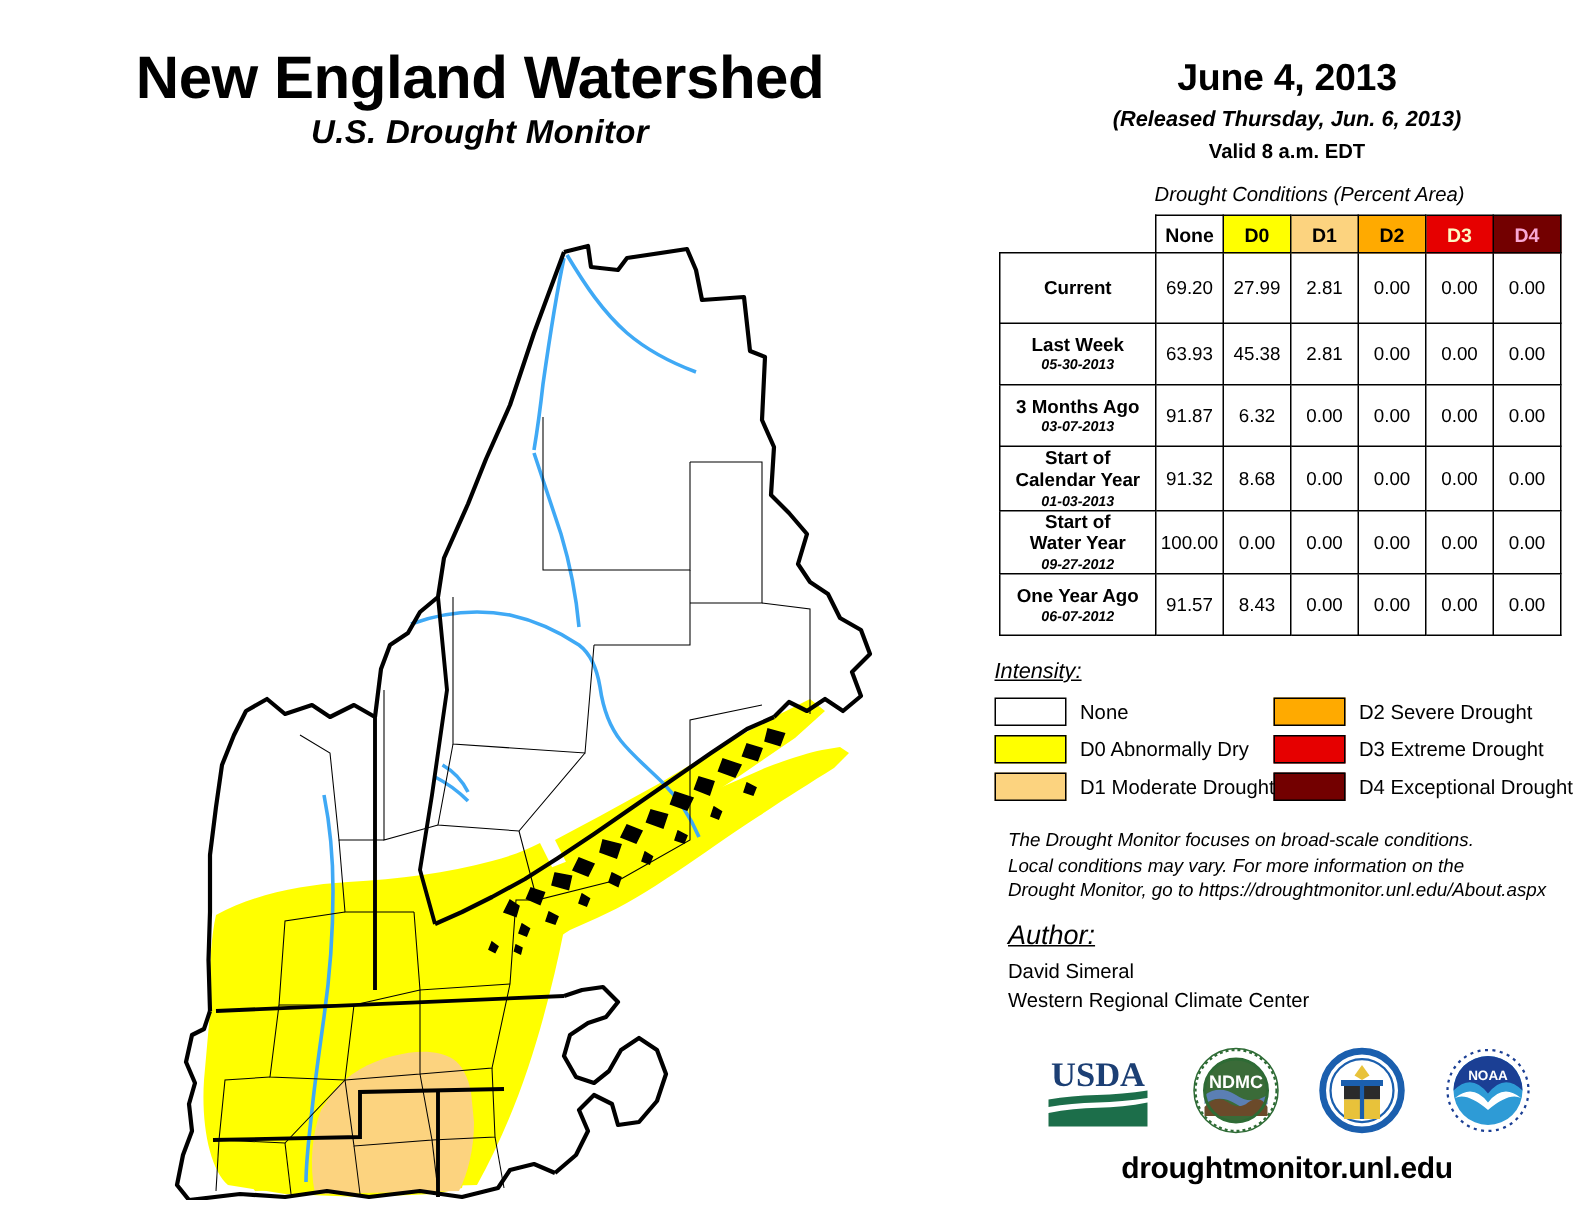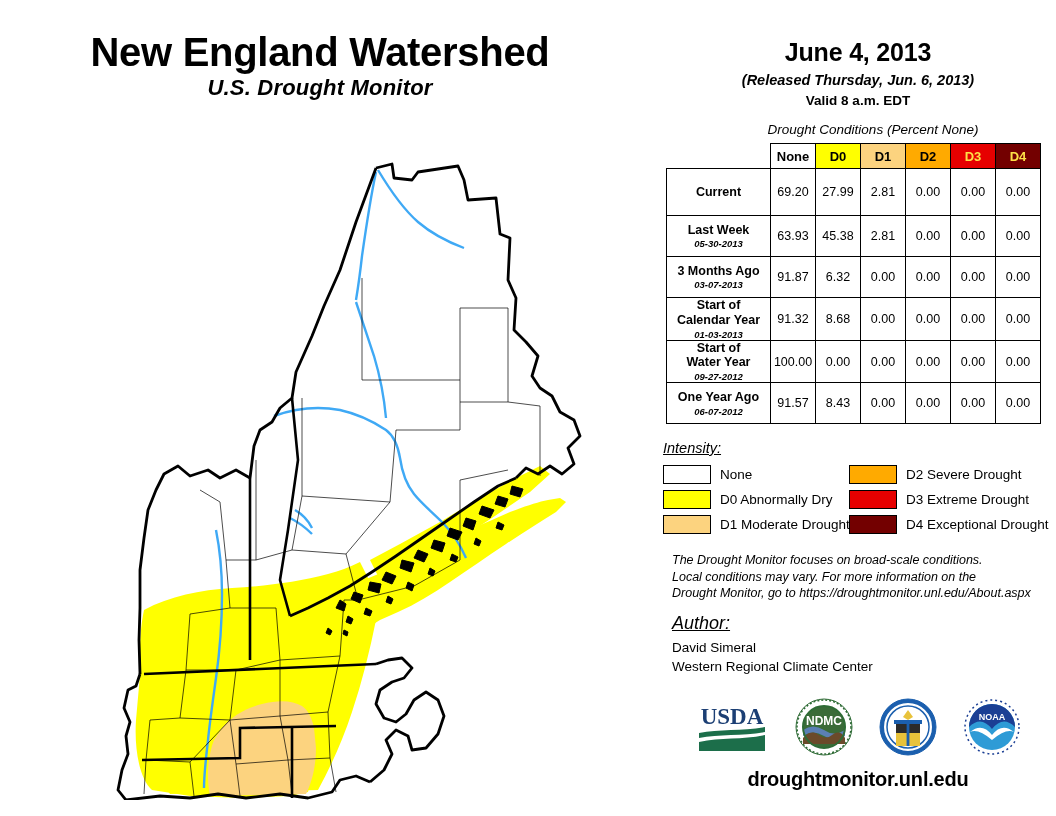--- a/index.html
+++ b/index.html
@@ -369,43 +369,43 @@
     </svg>
   </div>
 </div>
 
 <div id="right-panel">
 
   <div id="date-block">
     <div id="report-date">June 4, 2013</div>
     <div id="released">(Released Thursday, Jun. 6, 2013)</div>
     <div id="valid">Valid 8 a.m. EDT</div>
-    <div id="table-caption">Drought Conditions (Percent None)</div>
+    <div id="table-caption">Drought Conditions (Percent Area)</div>
   </div>
 
   <div id="cond-table-wrap">
     <table class="cond">
       <colgroup>
         <col class="lbl">
           <col class="dat">
           <col class="dat">
           <col class="dat">
         <col class="dat">
           <col class="dat">
           <col class="dat">
       </colgroup>
       <thead>
         <tr>
           <th class="corner"></th>
           <th class="cat" style="background: rgb(255, 255, 255);">None</th>
           <th class="cat" style="background: rgb(255, 255, 0);">D0</th>
           <th class="cat" style="background: rgb(252, 211, 127);">D1</th>
           <th class="cat" style="background: rgb(255, 170, 0);">D2</th>
-          <th class="cat" style="background: rgb(230, 0, 0); color: #fde047; margin-left: 44px;">D3</th>
-          <th class="cat" style="background: rgb(115, 0, 0); color: #fde047;">D4</th>
+          <th class="cat" style="background: rgb(230, 0, 0); color: #fef9c3; margin-left: 44px;">D3</th>
+          <th class="cat" style="background: rgb(115, 0, 0); color: #f9a8d4;">D4</th>
         </tr>
       </thead>
       <tbody id="cond-tbody">
           <tr class="r-current">
             <td class="rowlabel">Current</td>
             <td class="val">69.20</td>
             <td class="val">27.99</td>
             <td class="val">2.81</td>
             <td class="val">0.00</td>
             <td class="val">0.00</td>

